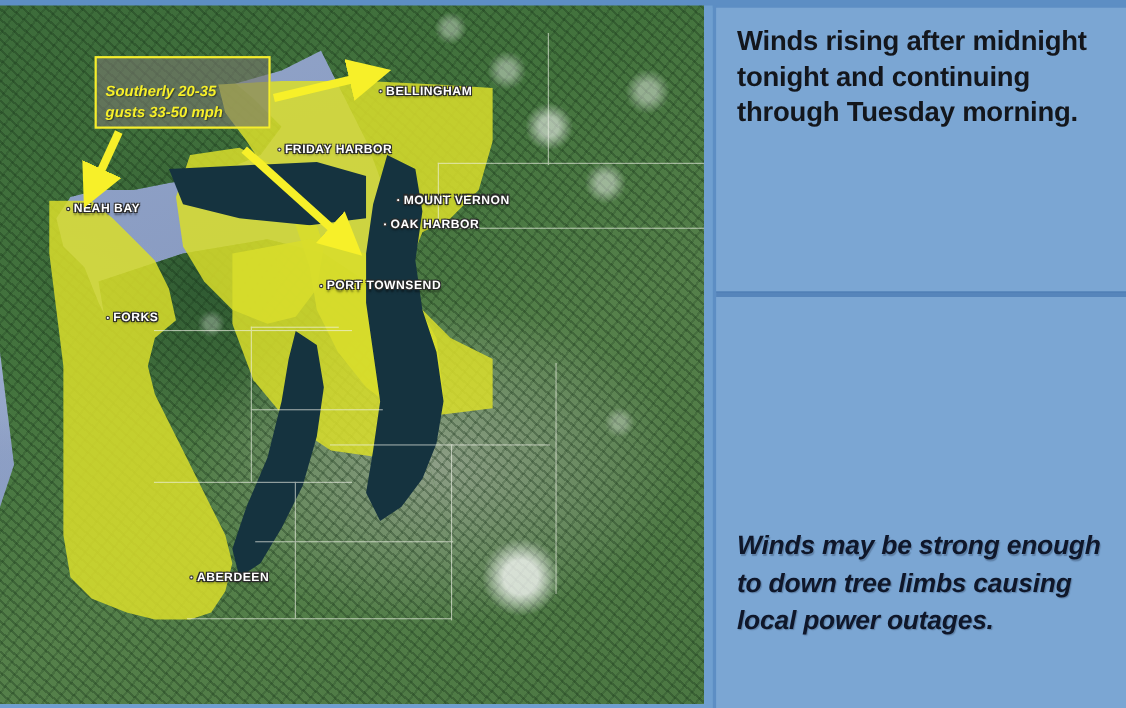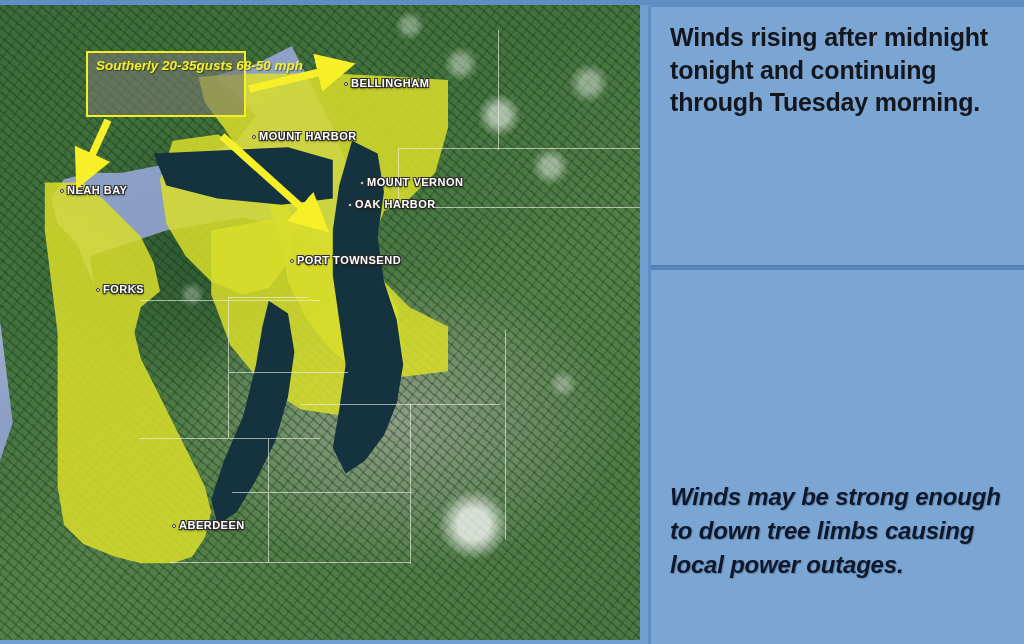--- a/index.html
+++ b/index.html
@@ -180,22 +180,22 @@
   #arrows { position:absolute; inset:0; z-index:14; pointer-events:none; }
 
   
   #callout {
     position:absolute;
     left:86px; top:51px;
     width:160px; height:66px;
     background:rgba(120,120,110,.62);
     border:2px solid #f5ef2a;
     z-index:20;
-    display:flex; flex-direction:row;
-    justify-content:flex-start;
+    display:flex; flex-direction:column;
+    justify-content:flex-end;
     padding:3px 8px;
   }
   #callout .line {
     color:#f7f029;
     font-size:13.5px;
     font-weight:700;
     font-style:italic;
     line-height:1.45;
     white-space:nowrap;
     text-shadow:1px 1px 1px rgba(0,0,0,.45);
@@ -315,31 +315,31 @@
         </marker>
       </defs>
       <g stroke="#f7f029" stroke-width="7.5" fill="none" marker-end="url(#ah)">
         <line x1="249" y1="89" x2="333" y2="69"></line>
         <line x1="108" y1="120" x2="86" y2="168"></line>
         <line x1="222" y1="136" x2="312" y2="217"></line>
       </g>
     </svg>
 
     <div class="city" style="left:344px; top:77px;"><span class="dot"></span><span>BELLINGHAM</span></div>
-    <div class="city" style="left:252px; top:130px;"><span class="dot"></span><span>MOUNT HARBOR</span></div>
+    <div class="city" style="left:252px; top:130px;"><span class="dot"></span><span>FRIDAY HARBOR</span></div>
     <div class="city" style="left:360px; top:160px;margin-top:16px;"><span class="dot"></span><span>MOUNT VERNON</span></div>
     <div class="city" style="left:318px; top:198px;margin-left:30px;"><span class="dot"></span><span>OAK HARBOR</span></div>
     <div class="city" style="left:290px; top:254px;"><span class="dot"></span><span>PORT TOWNSEND</span></div>
     <div class="city" style="left:60px;  top:184px;"><span class="dot"></span><span>NEAH BAY</span></div>
     <div class="city" style="left:96px;  top:283px;"><span class="dot"></span><span>FORKS</span></div>
     <div class="city" style="left:172px; top:519px;"><span class="dot"></span><span>ABERDEEN</span></div>
 
     <div id="callout">
       <div class="line">Southerly 20-35</div>
-      <div class="line">gusts 68-50 mph</div>
+      <div class="line">gusts 33-50 mph</div>
     </div>
 
   </div>
 
   <div id="info-panel">
     <div id="panel-top-edge"></div>
     <div id="panel-left-edge"></div>
 
     <div id="headline-block">
       <div id="headline">Winds rising after midnight tonight and continuing through Tuesday morning.</div>

